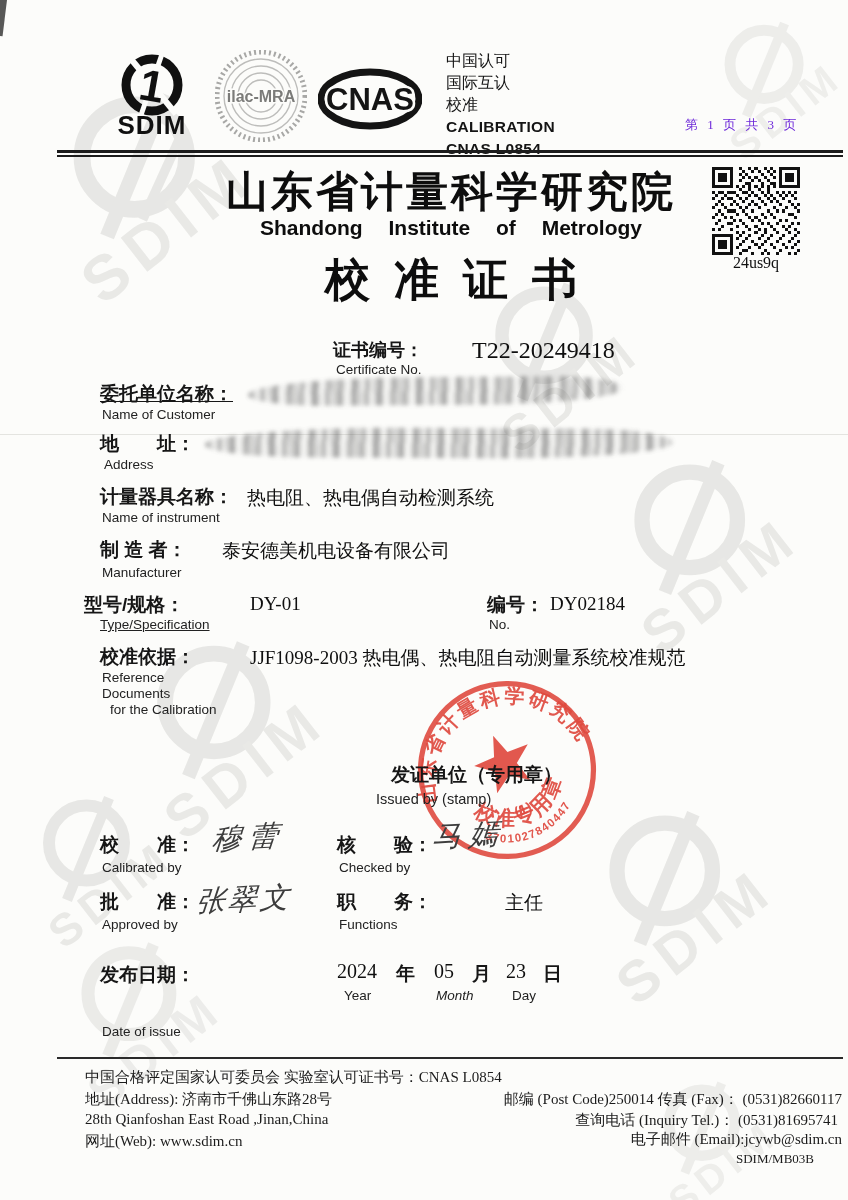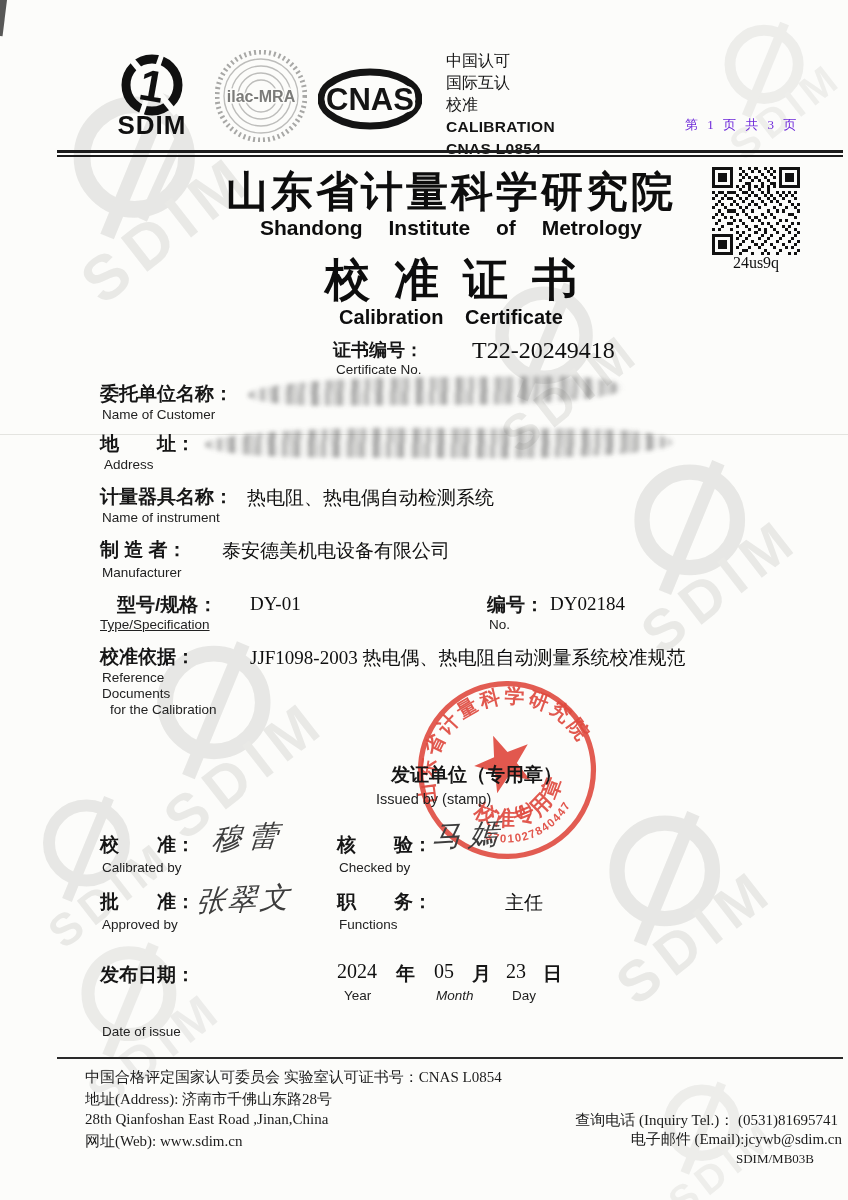--- a/index.html
+++ b/index.html
@@ -144,45 +144,44 @@
         <rect x="1" y="23" width="5" height="5" fill="#fcfcfa"></rect>
         <rect x="2" y="24" width="3" height="3"></rect>
       <path d="M9 0h1v1h-1zM12 0h1v1h-1zM14 0h1v1h-1zM17 0h1v1h-1zM19 0h1v1h-1zM10 1h1v1h-1zM13 1h1v1h-1zM15 1h1v1h-1zM18 1h1v1h-1zM20 1h1v1h-1zM9 2h1v1h-1zM11 2h1v1h-1zM16 2h1v1h-1zM19 2h1v1h-1zM10 3h1v1h-1zM12 3h1v1h-1zM14 3h1v1h-1zM17 3h1v1h-1zM20 3h1v1h-1zM9 4h1v1h-1zM13 4h1v1h-1zM15 4h1v1h-1zM18 4h1v1h-1zM11 5h1v1h-1zM12 5h1v1h-1zM16 5h1v1h-1zM19 5h1v1h-1zM20 5h1v1h-1zM8 6h1v1h-1zM10 6h1v1h-1zM12 6h1v1h-1zM14 6h1v1h-1zM16 6h1v1h-1zM18 6h1v1h-1zM20 6h1v1h-1zM9 7h1v1h-1zM12 7h1v1h-1zM15 7h1v1h-1zM18 7h1v1h-1zM0 8h1v1h-1zM2 8h1v1h-1zM3 8h1v1h-1zM5 8h1v1h-1zM6 8h1v1h-1zM7 8h1v1h-1zM10 8h1v1h-1zM11 8h1v1h-1zM13 8h1v1h-1zM16 8h1v1h-1zM18 8h1v1h-1zM21 8h1v1h-1zM23 8h1v1h-1zM25 8h1v1h-1zM27 8h1v1h-1zM1 9h1v1h-1zM4 9h1v1h-1zM8 9h1v1h-1zM12 9h1v1h-1zM14 9h1v1h-1zM17 9h1v1h-1zM19 9h1v1h-1zM22 9h1v1h-1zM24 9h1v1h-1zM26 9h1v1h-1zM0 10h1v1h-1zM3 10h1v1h-1zM5 10h1v1h-1zM6 10h1v1h-1zM9 10h1v1h-1zM11 10h1v1h-1zM15 10h1v1h-1zM18 10h1v1h-1zM20 10h1v1h-1zM23 10h1v1h-1zM27 10h1v1h-1zM2 11h1v1h-1zM7 11h1v1h-1zM10 11h1v1h-1zM13 11h1v1h-1zM16 11h1v1h-1zM19 11h1v1h-1zM21 11h1v1h-1zM25 11h1v1h-1zM1 12h1v1h-1zM3 12h1v1h-1zM6 12h1v1h-1zM8 12h1v1h-1zM12 12h1v1h-1zM14 12h1v1h-1zM17 12h1v1h-1zM22 12h1v1h-1zM26 12h1v1h-1zM28 12h1v1h-1zM0 13h1v1h-1zM4 13h1v1h-1zM9 13h1v1h-1zM11 13h1v1h-1zM15 13h1v1h-1zM20 13h1v1h-1zM24 13h1v1h-1zM27 13h1v1h-1zM2 14h1v1h-1zM5 14h1v1h-1zM6 14h1v1h-1zM7 14h1v1h-1zM10 14h1v1h-1zM13 14h1v1h-1zM18 14h1v1h-1zM21 14h1v1h-1zM23 14h1v1h-1zM28 14h1v1h-1zM1 15h1v1h-1zM3 15h1v1h-1zM8 15h1v1h-1zM11 15h1v1h-1zM16 15h1v1h-1zM19 15h1v1h-1zM25 15h1v1h-1zM26 15h1v1h-1zM0 16h1v1h-1zM4 16h1v1h-1zM6 16h1v1h-1zM12 16h1v1h-1zM14 16h1v1h-1zM17 16h1v1h-1zM20 16h1v1h-1zM27 16h1v1h-1zM2 17h1v1h-1zM7 17h1v1h-1zM9 17h1v1h-1zM13 17h1v1h-1zM15 17h1v1h-1zM22 17h1v1h-1zM24 17h1v1h-1zM1 18h1v1h-1zM5 18h1v1h-1zM6 18h1v1h-1zM10 18h1v1h-1zM16 18h1v1h-1zM18 18h1v1h-1zM21 18h1v1h-1zM26 18h1v1h-1zM28 18h1v1h-1zM3 19h1v1h-1zM8 19h1v1h-1zM11 19h1v1h-1zM14 19h1v1h-1zM19 19h1v1h-1zM23 19h1v1h-1zM25 19h1v1h-1zM0 20h1v1h-1zM2 20h1v1h-1zM6 20h1v1h-1zM12 20h1v1h-1zM15 20h1v1h-1zM17 20h1v1h-1zM20 20h1v1h-1zM24 20h1v1h-1zM27 20h1v1h-1zM8 21h1v1h-1zM10 21h1v1h-1zM14 21h1v1h-1zM17 21h1v1h-1zM21 21h1v1h-1zM25 21h1v1h-1zM28 21h1v1h-1zM9 22h1v1h-1zM12 22h1v1h-1zM16 22h1v1h-1zM19 22h1v1h-1zM23 22h1v1h-1zM27 22h1v1h-1zM8 23h1v1h-1zM11 23h1v1h-1zM15 23h1v1h-1zM18 23h1v1h-1zM22 23h1v1h-1zM26 23h1v1h-1zM10 24h1v1h-1zM13 24h1v1h-1zM17 24h1v1h-1zM21 24h1v1h-1zM25 24h1v1h-1zM28 24h1v1h-1zM9 25h1v1h-1zM14 25h1v1h-1zM16 25h1v1h-1zM19 25h1v1h-1zM23 25h1v1h-1zM27 25h1v1h-1zM8 26h1v1h-1zM12 26h1v1h-1zM15 26h1v1h-1zM20 26h1v1h-1zM24 26h1v1h-1zM26 26h1v1h-1zM10 27h1v1h-1zM11 27h1v1h-1zM17 27h1v1h-1zM22 27h1v1h-1zM28 27h1v1h-1zM9 28h1v1h-1zM13 28h1v1h-1zM16 28h1v1h-1zM18 28h1v1h-1zM21 28h1v1h-1zM25 28h1v1h-1zM27 28h1v1h-1z"></path>
     </g>
   </svg>
   <div class="abs" style="left:712px;top:254px;width:88px;text-align:center;font-size:16px;">24us9q</div>
 
   <div class="t-wrap t-cn" style="top:164px;">山东省计量科学研究院</div>
   <div class="t-wrap t-cert" style="top:250px;">校准证书</div>
   <div class="t-wrap t-en" style="top:216px;">Shandong Institute of Metrology</div>
-  <div class="t-wrap t-cert-en" style="top:306px;">Calibration Certificate</div>
 
   <div class="lbl" style="left:333px;top:338px;font-size:18px;">证书编号：</div>
   <div class="val" style="left:472px;top:337px;font-size:24px;">T22-20249418</div>
   <div class="sub" style="left:336px;top:362px;">Certificate No.</div>
 
-  <div class="lbl" style="left:100px;top:381px;">委托单位名称：</div>
+  <div class="lbl" style="left:100px;top:381px;text-decoration:underline;">委托单位名称：</div>
   <div class="smudge" style="left:248px;top:377px;width:375px;height:28px;transform:rotate(-.4deg);"></div>
   <div class="sub" style="left:102px;top:407px;">Name of Customer</div>
 
   <div class="faint-line" style="top:434px;"></div>
 
   <div class="lbl" style="left:100px;top:431px;">地　　址：</div>
   <div class="smudge" style="left:205px;top:428px;width:468px;height:30px;transform:rotate(.3deg);"></div>
   <div class="sub" style="left:104px;top:457px;">Address</div>
 
   <div class="lbl" style="left:100px;top:484px;">计量器具名称：</div>
   <div class="val" style="left:247px;top:485px;">热电阻、热电偶自动检测系统</div>
   <div class="sub" style="left:102px;top:510px;">Name of instrument</div>
 
   <div class="lbl" style="left:100px;top:537px;">制 造 者：</div>
   <div class="val" style="left:222px;top:538px;text-align:center;">泰安德美机电设备有限公司</div>
   <div class="sub" style="left:102px;top:565px;">Manufacturer</div>
 
-  <div class="lbl" style="left:117px;top:592px;">型号/规格：</div>
+  <div class="lbl" style="left:84px;top:592px;">型号/规格：</div>
   <div class="val" style="left:250px;top:593px;">DY-01</div>
   <div class="sub" style="left:100px;top:617px;text-decoration:underline;">Type/Specification</div>
   <div class="lbl" style="left:487px;top:592px;">编号：</div>
   <div class="val" style="left:550px;top:593px;">DY02184</div>
   <div class="sub" style="left:489px;top:617px;">No.</div>
 
   <div class="lbl" style="left:100px;top:644px;">校准依据：</div>
   <div class="val" style="left:250px;top:645px;">JJF1098-2003 热电偶、热电阻自动测量系统校准规范</div>
   <div class="sub" style="left:102px;top:670px;">Reference</div>
   <div class="sub" style="left:102px;top:686px;">Documents</div>
@@ -236,19 +235,20 @@
   <div class="val" style="left:506px;top:960px;font-size:20px;">23</div>
   <div class="lbl" style="left:543px;top:961px;">日</div>
   <div class="sub" style="left:344px;top:988px;">Year</div>
   <div class="sub" style="left:436px;top:988px;font-style:italic;">Month</div>
   <div class="sub" style="left:512px;top:988px;">Day</div>
 
   <div class="rule" style="top:1057px;height:2px;background:#2a2a2a;"></div>
 
   <div class="foot" style="left:85px;top:1068px;">中国合格评定国家认可委员会 实验室认可证书号：CNAS L0854</div>
   <div class="foot" style="left:85px;top:1090px;">地址(Address): 济南市千佛山东路28号</div>
+  <div class="foot" style="right:6px;top:1090px;">邮编 (Post Code)250014  传真 (Fax)：  (0531)82660117</div>
   <div class="foot" style="left:85px;top:1111px;">28th Qianfoshan East Road ,Jinan,China</div>
   <div class="foot" style="right:10px;top:1111px;">查询电话 (Inquiry Tel.)：  (0531)81695741</div>
   <div class="foot" style="left:85px;top:1132px;">网址(Web): www.sdim.cn</div>
   <div class="foot" style="right:6px;top:1130px;">电子邮件 (Email):jcywb@sdim.cn</div>
   <div class="foot" style="right:34px;top:1151px;font-size:13px;">SDIM/MB03B</div>
 
 </div>
 
 </body></html>

